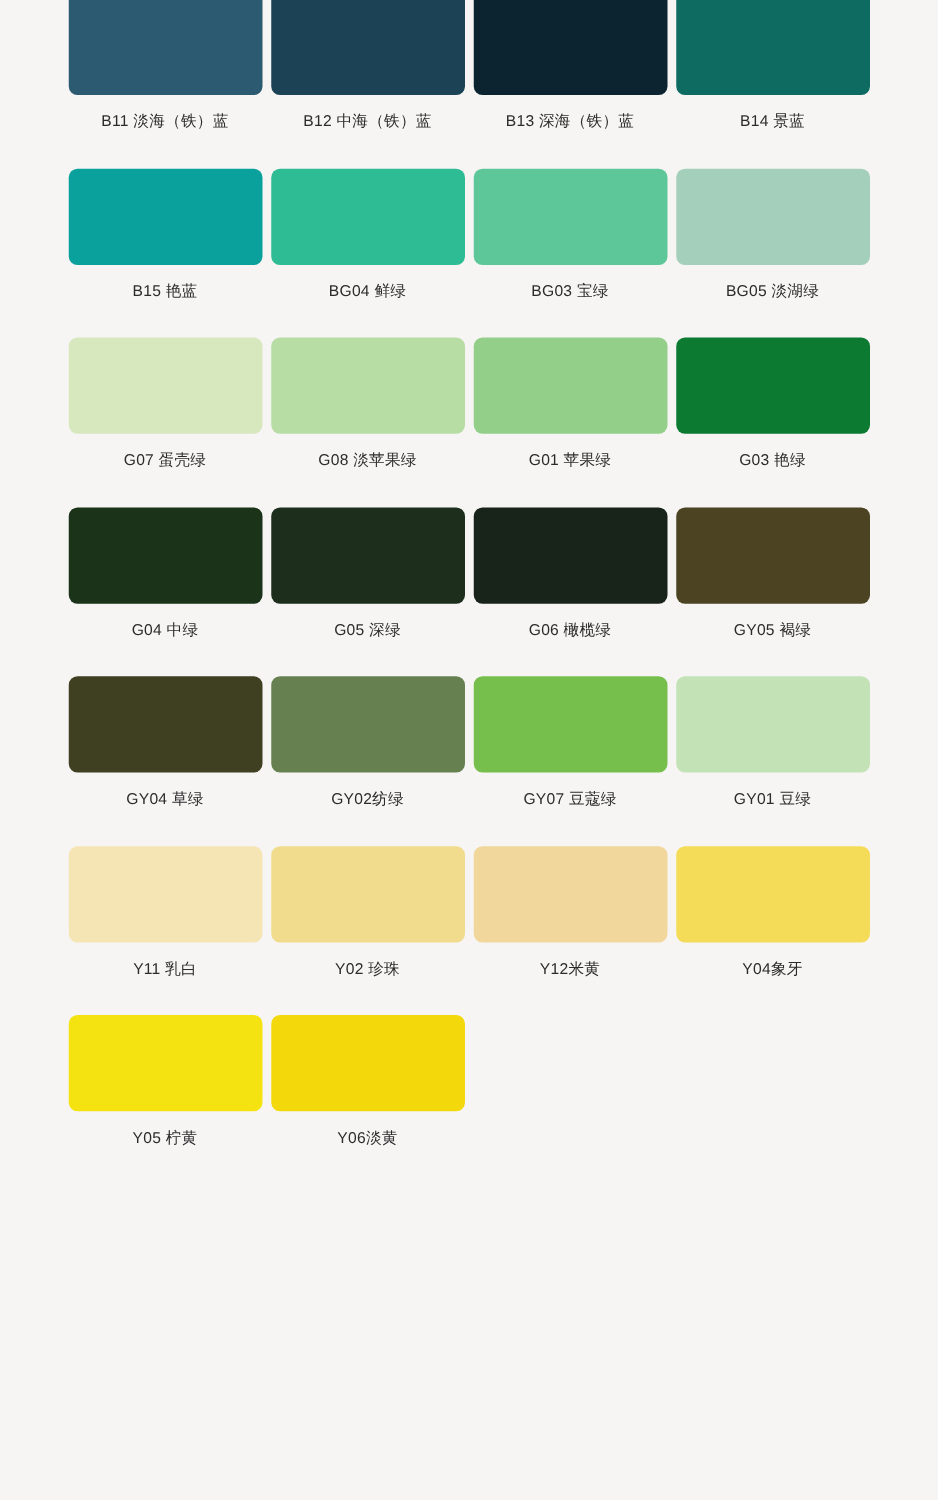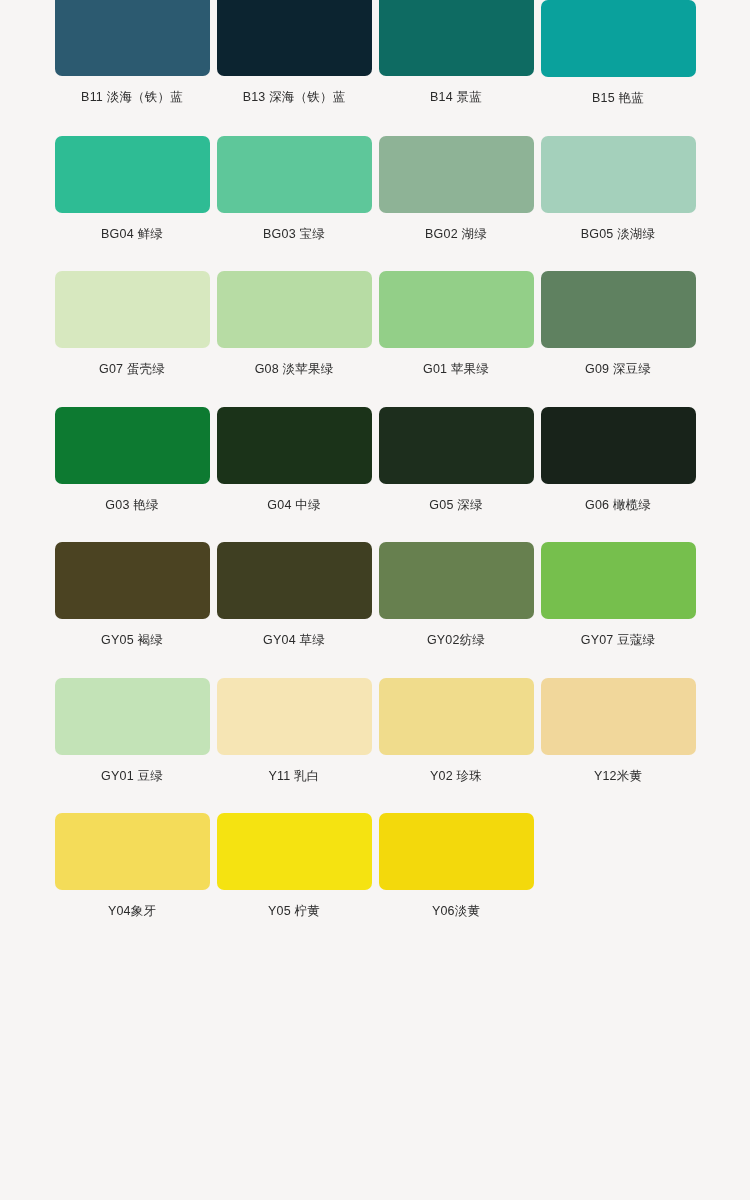--- a/index.html
+++ b/index.html
@@ -59,20 +59,25 @@
 <body style="background: rgb(247, 245, 244);">
 
 <div id="swatch-sheet">
   <div class="swatch-grid">
       <div class="swatch-cell">
         <div class="chip" style="background: rgb(44, 90, 112); height: 77px; border-radius: 0px 0px 7px 7px; margin-top: -1px;"></div>
         <div class="chip-label">B11 淡海（铁）蓝</div>
         <div class="row-gap"></div>
       </div>
       <div class="swatch-cell">
+        <div class="chip" style="background: rgb(27, 67, 85); height: 77px; border-radius: 0px 0px 7px 7px; margin-top: -1px;"></div>
+        <div class="chip-label">B12 中海（铁）蓝</div>
+        <div class="row-gap"></div>
+      </div>
+      <div class="swatch-cell">
         <div class="chip" style="background: rgb(12, 36, 48); height: 77px; border-radius: 0px 0px 7px 7px; margin-top: -1px;"></div>
         <div class="chip-label">B13 深海（铁）蓝</div>
         <div class="row-gap"></div>
       </div>
       <div class="swatch-cell">
         <div class="chip" style="background: rgb(14, 107, 98); height: 77px; border-radius: 0px 0px 7px 7px; margin-top: -1px;"></div>
         <div class="chip-label">B14 景蓝</div>
         <div class="row-gap"></div>
       </div>
       <div class="swatch-cell">
@@ -84,47 +89,37 @@
         <div class="chip" style="background: rgb(46, 188, 148);"></div>
         <div class="chip-label">BG04 鲜绿</div>
         <div class="row-gap"></div>
       </div>
       <div class="swatch-cell">
         <div class="chip" style="background: rgb(94, 199, 154);"></div>
         <div class="chip-label">BG03 宝绿</div>
         <div class="row-gap"></div>
       </div>
       <div class="swatch-cell">
-        <div class="chip" style="background: rgb(142, 179, 150);"></div>
-        <div class="chip-label">BG02 湖绿</div>
-        <div class="row-gap"></div>
-      </div>
-      <div class="swatch-cell">
         <div class="chip" style="background: rgb(164, 208, 187);"></div>
         <div class="chip-label">BG05 淡湖绿</div>
         <div class="row-gap"></div>
       </div>
       <div class="swatch-cell">
         <div class="chip" style="background: rgb(215, 232, 191);"></div>
         <div class="chip-label">G07 蛋壳绿</div>
         <div class="row-gap"></div>
       </div>
       <div class="swatch-cell">
         <div class="chip" style="background: rgb(183, 220, 164);"></div>
         <div class="chip-label">G08 淡苹果绿</div>
         <div class="row-gap"></div>
       </div>
       <div class="swatch-cell">
         <div class="chip" style="background: rgb(147, 207, 136);"></div>
         <div class="chip-label">G01 苹果绿</div>
-        <div class="row-gap"></div>
-      </div>
-      <div class="swatch-cell">
-        <div class="chip" style="background: rgb(95, 129, 96);"></div>
-        <div class="chip-label">G09 深豆绿</div>
         <div class="row-gap"></div>
       </div>
       <div class="swatch-cell">
         <div class="chip" style="background: rgb(13, 122, 49);"></div>
         <div class="chip-label">G03 艳绿</div>
         <div class="row-gap"></div>
       </div>
       <div class="swatch-cell">
         <div class="chip" style="background: rgb(27, 51, 25);"></div>
         <div class="chip-label">G04 中绿</div>

